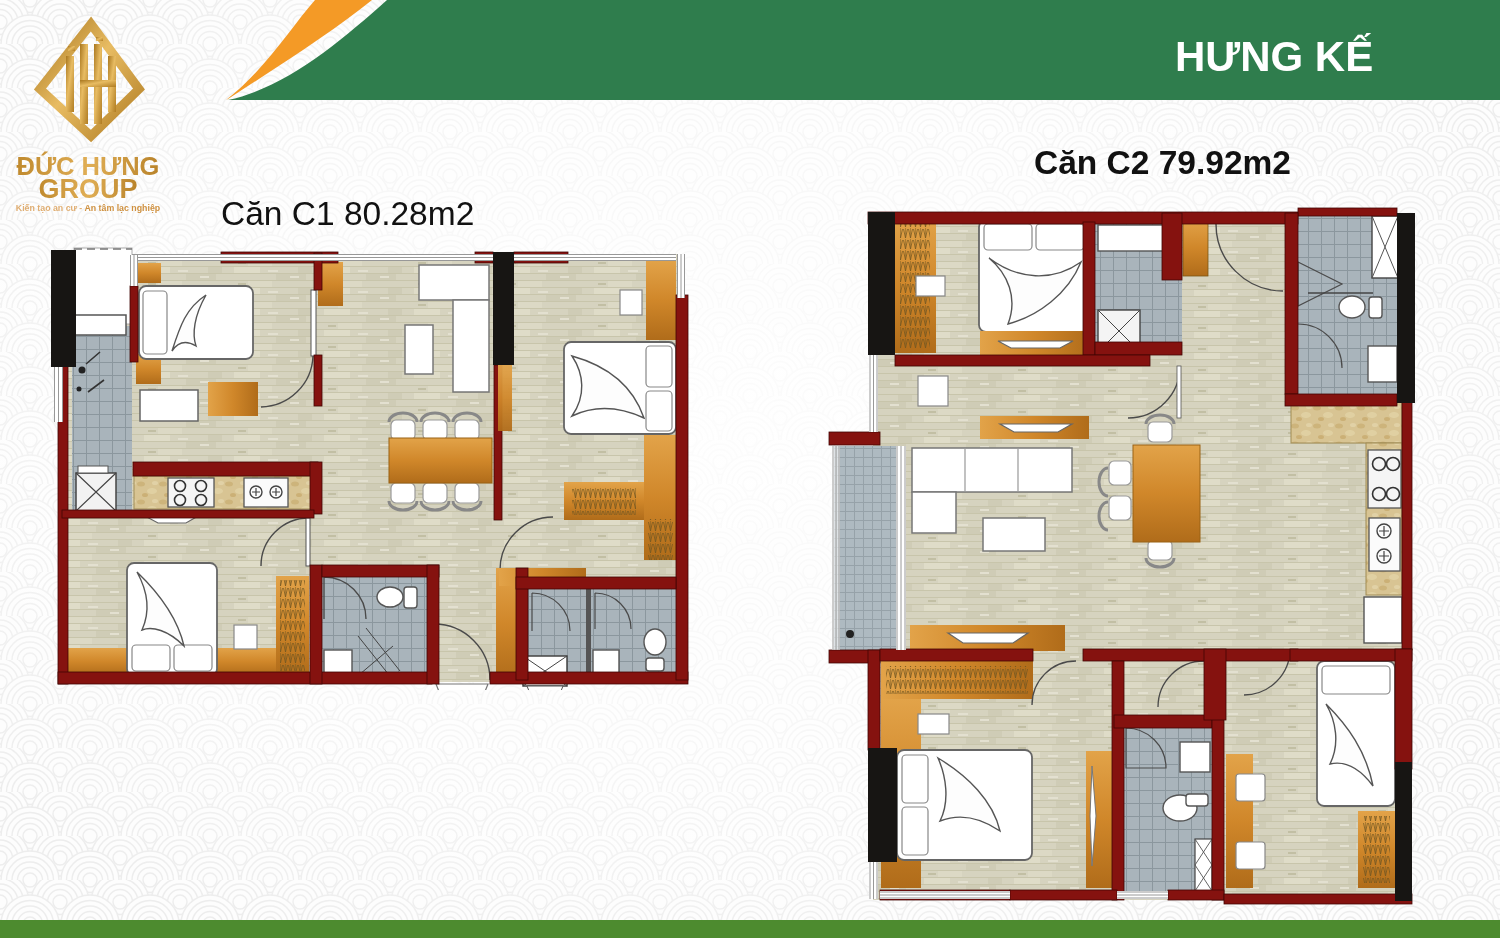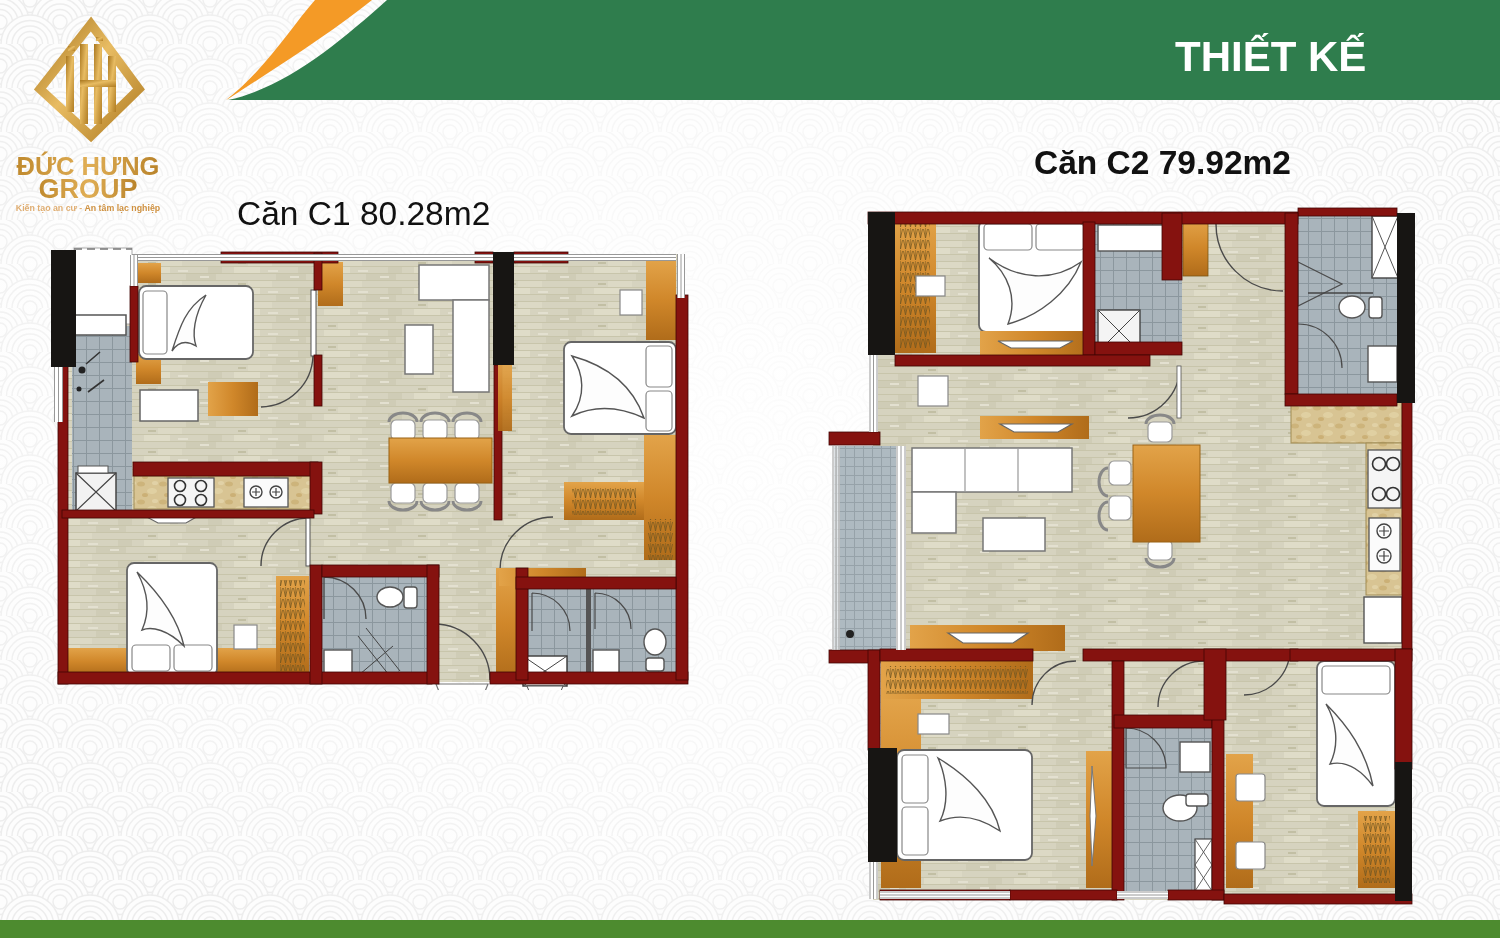--- a/index.html
+++ b/index.html
@@ -36,21 +36,21 @@
   <rect width="1500" height="938" fill="url(#fade)"></rect>
 </svg>
 
 <svg class="abs" style="left:0;top:0;" width="1500" height="110">
 
   <path d="M228,100 C285,88 340,42 387,0 L1500,0 L1500,100 Z" fill="#2f7d4d"></path>
 
   <path d="M226,100 C265,70 292,26 315,0 L372,0 C335,30 285,62 228,99 Z" fill="#f49a26"></path>
 </svg>
 
-<div class="abs" style="left:1175px;top:33px;white-space:nowrap;color:#fff;font-size:42px;font-weight:bold;">THIẾT KẾ</div>
+<div class="abs" style="left:1175px;top:33px;white-space:nowrap;color:#fff;font-size:42px;font-weight:bold;">HƯNG KẾ</div>
 
 <svg class="abs" style="left:0;top:0;" width="220" height="230">
   <defs>
     <linearGradient id="gold" x1="0" y1="0" x2="1" y2="1">
       <stop offset="0" stop-color="#a9771f"></stop>
       <stop offset="0.45" stop-color="#e8bc63"></stop>
       <stop offset="1" stop-color="#b07c22"></stop>
     </linearGradient>
     <linearGradient id="gold2" x1="0" y1="0" x2="1" y2="0">
       <stop offset="0" stop-color="#c08a2e"></stop>
@@ -69,21 +69,21 @@
     <rect x="80" y="80" width="36" height="7"></rect>
     <rect x="68" y="46" width="7" height="5"></rect>
     <rect x="96" y="37" width="7" height="4"></rect>
   </g>
 
   <text x="88" y="175" text-anchor="middle" font-family="Liberation Sans, sans-serif" font-size="25.5" font-weight="bold" fill="url(#gold2)">ĐỨC HƯNG</text>
   <text x="88" y="198" text-anchor="middle" font-family="Liberation Sans, sans-serif" font-size="27" font-weight="bold" fill="url(#gold2)">GROUP</text>
   <text x="88" y="211" text-anchor="middle" font-family="Liberation Sans, sans-serif" font-size="8.8" font-weight="bold" fill="#e0ae72">Kiến tạo an cư - <tspan fill="#cf9140">An tâm lạc nghiệp</tspan></text>
 </svg>
 
-<div class="abs" style="left:237px;top:195px;font-size:33.5px;color:#111;white-space:nowrap;">Căn C1 80.28m2</div>
+<div class="abs" style="left:221px;top:195px;font-size:33.5px;color:#111;white-space:nowrap;">Căn C1 80.28m2</div>
 
 <div class="abs" style="left:1034px;top:144px;font-size:33.5px;color:#111;white-space:nowrap;font-weight:bold;">Căn C2 79.92m2</div>
 
 <svg id="c1" class="abs" style="left:48px;top:246px;" width="646" height="444" viewBox="0 0 646 444">
 <defs>
   <pattern id="plank" width="90" height="21" patternUnits="userSpaceOnUse">
     <rect width="90" height="21" fill="#d6d3bf"></rect>
     <rect y="6" width="90" height="1" fill="#c8c5ab"></rect>
     <rect y="13" width="90" height="1" fill="#c8c5ab"></rect>
     <rect y="20" width="90" height="1" fill="#c8c5ab"></rect>

